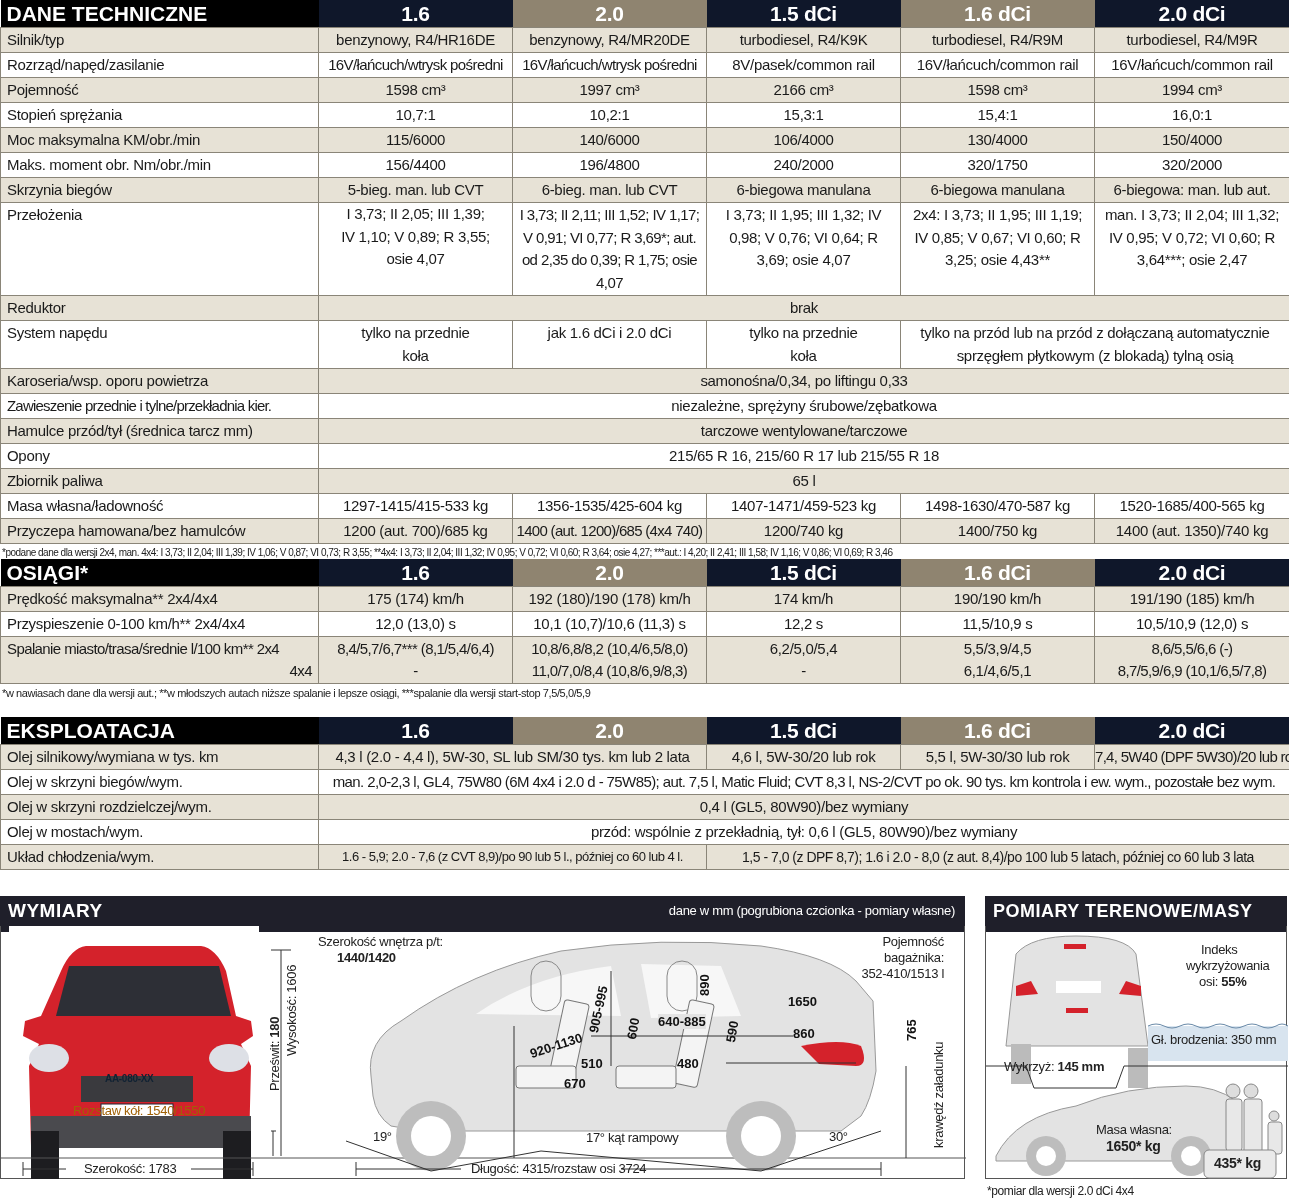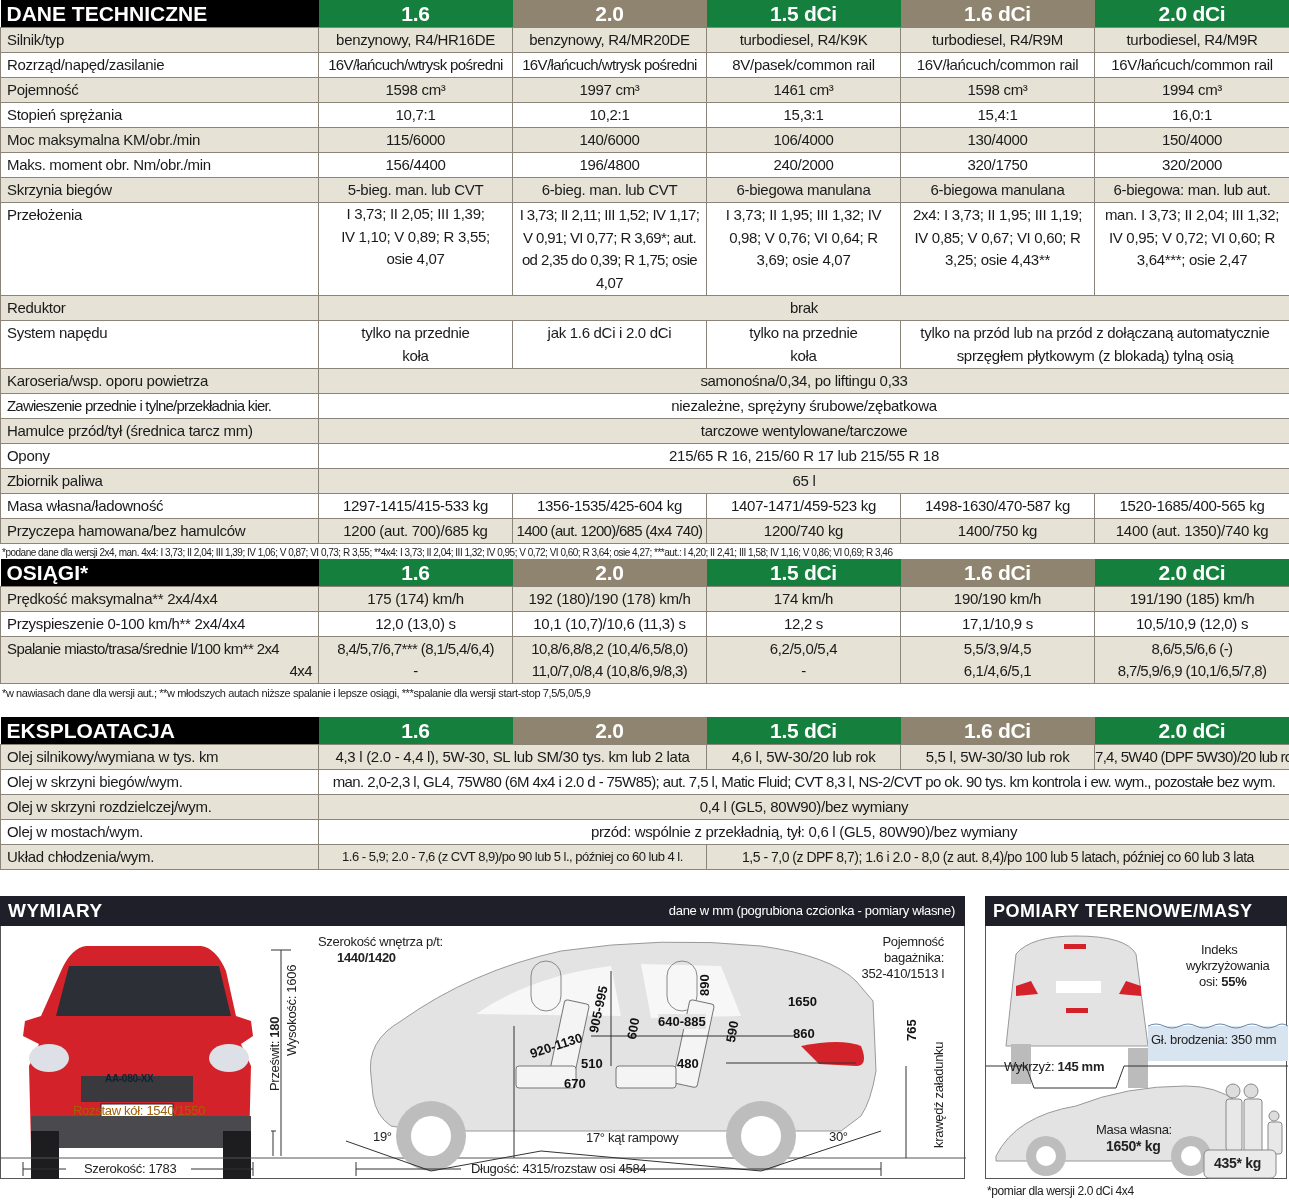--- a/index.html
+++ b/index.html
@@ -6,24 +6,24 @@
   body { width: 1289px; height: 1200px; background: #ffffff; font-family: "Liberation Sans", sans-serif; color: #1a1a1a; position: relative; overflow: hidden; }
   .sect { position: absolute; left: 0; width: 1184px; }
   table.spec { border-collapse: collapse; width: 1289px; table-layout: fixed; font-family: "Liberation Sans", sans-serif; }
   table.spec td { border: 1px solid #8a8578; font-size: 15px; line-height: 22px; padding: 1px 4px; vertical-align: top; text-align: center; overflow: hidden; white-space: nowrap; letter-spacing: -0.3px; }
   table.spec td.lbl { text-align: left; padding-left: 6px; }
   table.spec td.wrap { white-space: normal; line-height: 22.5px; }
   table.spec tr.shade td { background: #e7e2d6; }
   table.spec tr.plain td { background: #ffffff; }
   table.spec tr.head td { background: #ffffff; border: none; padding: 0; height: 27px; font-weight: bold; font-size: 21px; color: #ffffff; line-height: 27px; }
   table.spec tr.head td.title { background: #000000; text-align: left; padding-left: 6px; font-size: 21px; letter-spacing: 0px; }
-  table.spec tr.head td.c-light { background: #15803d; }
+  table.spec tr.head td.c-light { background: #0f172a; }
   table.spec tr.head td.c-dark { background: #8f8470; }
   .foot { font-size: 11px; color: #222; padding: 3px 2px; white-space: nowrap; letter-spacing: -0.4px; }
-  .blackbar { background: #1f1f2a; color: #fff; font-weight: bold; height: 30px; line-height: 30px; padding-left: 8px; font-size: 19px; letter-spacing: 0.5px; position: relative; }
+  .blackbar { background: #1f1f2a; color: #fff; font-weight: bold; height: 36px; line-height: 30px; padding-left: 8px; font-size: 19px; letter-spacing: 0.5px; position: relative; }
   .blackbar .sub { position: absolute; right: 10px; top: 0; font-weight: normal; font-size: 13px; letter-spacing: -0.3px; }
   .panel { position: absolute; border: 1px solid #555; background: #fff; }
   .lbl-abs { position: absolute; font-size: 13px; color: #222; white-space: nowrap; letter-spacing: -0.3px; }
   .bold { font-weight: bold; }
   .dim { position: absolute; font-weight: bold; font-size: 15px; color: #111; white-space: nowrap; }
 </style>
 </head>
 <body>
 
 <div class="sect" style="top:0;">
@@ -58,21 +58,21 @@
       <td style="padding:1px 0;letter-spacing:-0.6px">16V/łańcuch/wtrysk pośredni</td>
       <td style="padding:1px 0;letter-spacing:-0.6px">16V/łańcuch/wtrysk pośredni</td>
       <td>8V/pasek/common rail</td>
       <td>16V/łańcuch/common rail</td>
       <td>16V/łańcuch/common rail</td>
     </tr>
     <tr class="shade">
       <td class="lbl">Pojemność</td>
       <td>1598 cm³</td>
       <td>1997 cm³</td>
-      <td>1461 cm³</td>
+      <td>2166 cm³</td>
       <td>1598 cm³</td>
       <td>1994 cm³</td>
     </tr>
     <tr class="plain">
       <td class="lbl">Stopień sprężania</td>
       <td>10,7:1</td>
       <td>10,2:1</td>
       <td>15,3:1</td>
       <td>15,4:1</td>
       <td>16,0:1</td>
@@ -186,21 +186,21 @@
       <td>192 (180)/190 (178) km/h</td>
       <td>174 km/h</td>
       <td>190/190 km/h</td>
       <td>191/190 (185) km/h</td>
     </tr>
     <tr class="plain">
       <td class="lbl">Przyspieszenie 0-100 km/h** 2x4/4x4</td>
       <td>12,0 (13,0) s</td>
       <td>10,1 (10,7)/10,6 (11,3) s</td>
       <td>12,2 s</td>
-      <td>17,1/10,9 s</td>
+      <td>11,5/10,9 s</td>
       <td>10,5/10,9 (12,0) s</td>
     </tr>
     <tr class="shade">
       <td class="lbl" style="letter-spacing:-0.6px">
         <div>Spalanie miasto/trasa/średnie l/100 km** 2x4</div>
         <div style="text-align:right;padding-right:2px">4x4</div>
       </td>
       <td style="letter-spacing:-0.6px">
             <div>8,4/5,7/6,7*** (8,1/5,4/6,4)</div>
             <div>-</div>
@@ -355,21 +355,21 @@
     <div class="dim" style="left:580px;top:130px;font-size:13px">510</div>
     <div class="dim" style="left:676px;top:130px;font-size:13px">480</div>
     <div class="dim" style="left:563px;top:150px;font-size:13px">670</div>
     <div class="dim" style="left:787px;top:68px;font-size:13px;background:#e3e3e3">1650</div>
     <div class="dim" style="left:792px;top:100px;font-size:13px;background:#e3e3e3">860</div>
     <div class="dim" style="transform:rotate(-90deg);transform-origin:left top;left:903px;top:115px;font-size:13px">765</div>
     <div class="lbl-abs" style="transform:rotate(-90deg);transform-origin:left top;left:930px;top:222px">krawędź załadunku</div>
     <div class="lbl-abs" style="left:372px;top:203px">19°</div>
     <div class="lbl-abs" style="left:585px;top:204px">17° kąt rampowy</div>
     <div class="lbl-abs" style="left:828px;top:203px">30°</div>
-    <div class="lbl-abs" style="left:470px;top:235px">Długość: 4315/rozstaw osi 4584</div>
+    <div class="lbl-abs" style="left:470px;top:235px">Długość: 4315/rozstaw osi 3724</div>
   </div>
 </div>
 
 <div class="panel" style="left:985px;top:896px;width:302px;height:283px;border:none;">
   <div class="blackbar" style="font-size:18px">
     <span>POMIARY TERENOWE/MASY</span>
   </div>
   <div style="position:absolute;left:0;top:30px;width:302px;height:253px;border:1px solid #555;border-top:none;">
     <svg width="302" height="253" style="position:absolute;left:0;top:0">
       <path d="M20 120 L30 28 Q45 10 90 10 Q140 10 150 28 L162 120 Z" fill="#e3e3e3" stroke="#999"></path>

